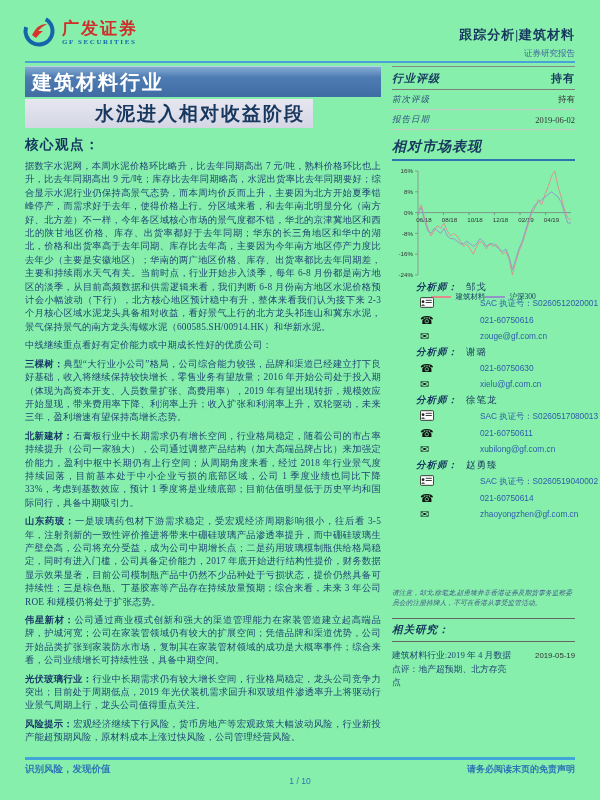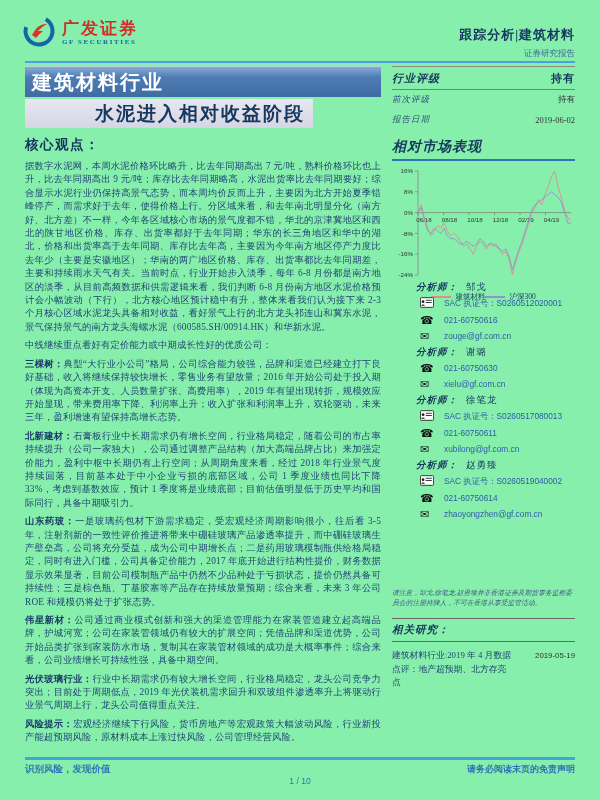--- a/index.html
+++ b/index.html
@@ -43,21 +43,21 @@
      letter-spacing:1px;border-bottom:2px solid #2e74b5;padding-bottom:3px;}
   .chart-svg{margin-top:6px;}
   .legend{display:flex;justify-content:center;gap:0;margin-top:1px;}
   .legend .item{display:flex;align-items:center;gap:4px;font-size:7.5px;color:#17375e;}
   .legend .swatch{display:inline-block;width:20px;height:1.5px;}
   .analysts{position:absolute;left:392px;top:281px;width:183px;margin-left:24px;}
   .analyst{margin-bottom:2px;}
   .a-head{font-size:9.5px;margin-bottom:3px;}
   .a-label{font-weight:bold;font-style:italic;color:#17375e;letter-spacing:1px;}
   .a-name{color:#17375e;margin-left:8px;letter-spacing:1px;}
-  .a-row{display:flex;align-items:flex-start;margin:0 0 4px 4px;}
+  .a-row{display:flex;align-items:flex-start;margin:0 0 4px 4px;gap:36px;}
   .a-icon{width:24px;flex:0 0 24px;text-align:left;font-size:11px;color:#111;line-height:12px;}
   .a-val{font-size:8.3px;color:#2f5bab;line-height:12px;font-family:"Liberation Sans",sans-serif;}
   .hk-note{position:absolute;left:392px;top:588px;width:183px;font-size:6.8px;line-height:10px;
      color:#44598a;font-style:italic;}
   .related{position:absolute;left:392px;top:618px;width:183px;}
   .related .head{font-size:10.5px;font-weight:bold;font-style:italic;color:#17375e;letter-spacing:1px;
      border-top:1px solid #666;border-bottom:1px solid #666;padding:4px 0 4px 0;}
   .rel-item{display:flex;justify-content:space-between;margin-top:7px;}
   .rel-title{width:122px;font-size:8.8px;line-height:13.5px;color:#1f4373;}
   .rel-date{font-size:7.8px;color:#333;padding-top:2px;font-family:"Liberation Sans",sans-serif;}

